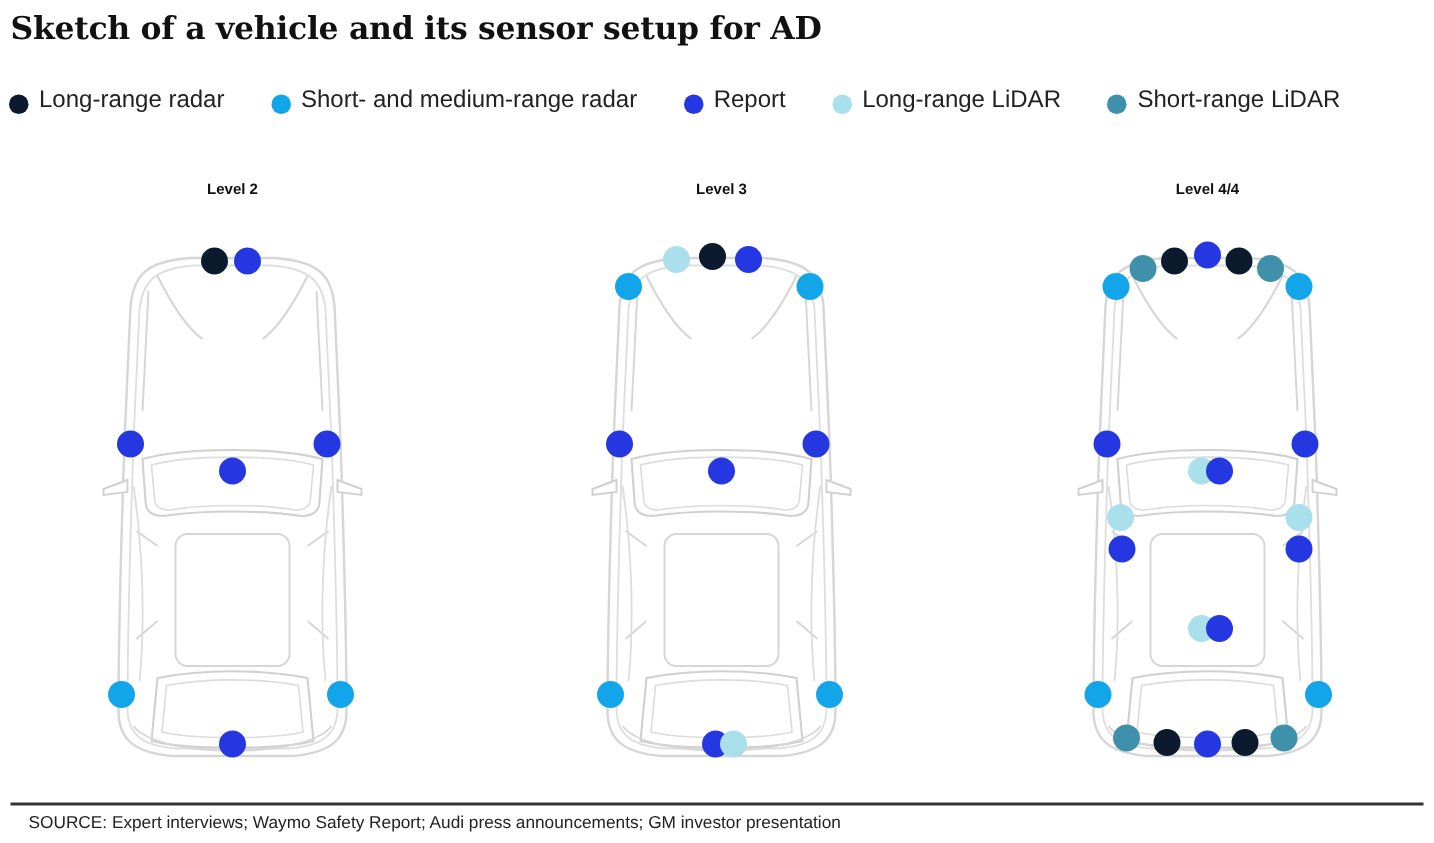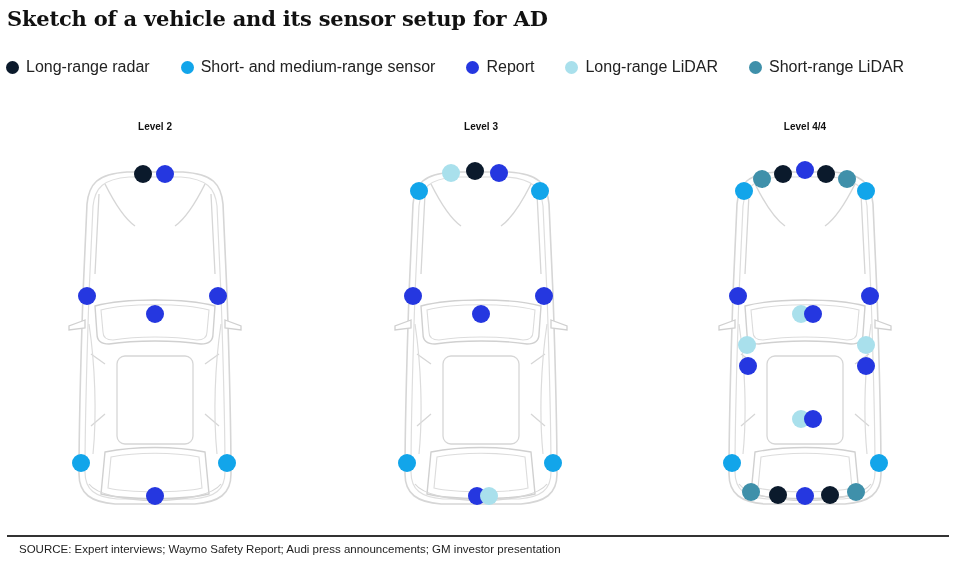--- a/index.html
+++ b/index.html
@@ -1,38 +1,38 @@
 <!DOCTYPE html>
 <html><head>
 <meta charset="utf-8">
 <style>
   html, body { margin:0; padding:0; background:#ffffff; }
   body { width:956px; height:562px; position:relative; overflow:hidden; font-family:"Liberation Sans", sans-serif; color:#111; }
   .title { position:absolute; left:7px; top:6px; font-family:"DejaVu Serif", serif; font-weight:bold; font-size:21px; color:#111; letter-spacing:-0.2px;text-align:right; }
   .legend { position:absolute; left:6px; top:58px; display:flex; align-items:center; font-size:16px; color:#222; }
-  .legend-item { display:flex; align-items:center; margin-right:31px; white-space:nowrap; }
+  .legend-item { display:flex; align-items:flex-end; margin-right:31px; white-space:nowrap; }
   .legend-dot { width:13px; height:13px; border-radius:50%; margin-right:7px; display:inline-block; }
   .level-label { position:absolute; top:121px; font-weight:bold; font-size:10px; color:#111; text-align:center; width:120px; }
   svg.diagram { position:absolute; left:0; top:0; }
   .rule { position:absolute; left:7px; right:7px; top:535px; height:1.5px; background:#333; }
   .source { position:absolute; left:7px; top:543px; font-size:11.5px; color:#222;margin-left:12px; }
 </style>
 </head>
 <body>
 
 <div class="title">Sketch of a vehicle and its sensor setup for AD</div>
 
 <div class="legend">
   <div class="legend-item">
     <span class="legend-dot" style="background: rgb(11, 26, 44);"></span>
     <span>Long-range radar</span>
   </div>
   <div class="legend-item">
     <span class="legend-dot" style="background: rgb(18, 165, 234);"></span>
-    <span>Short- and medium-range sensor</span>
+    <span>Short- and medium-range radar</span>
   </div>
   <div class="legend-item">
     <span class="legend-dot" style="background: rgb(37, 55, 224);"></span>
     <span>Report</span>
   </div>
   <div class="legend-item">
     <span class="legend-dot" style="background: rgb(169, 224, 236);"></span>
     <span>Long-range LiDAR</span>
   </div>
   <div class="legend-item" style="margin-right:0">

